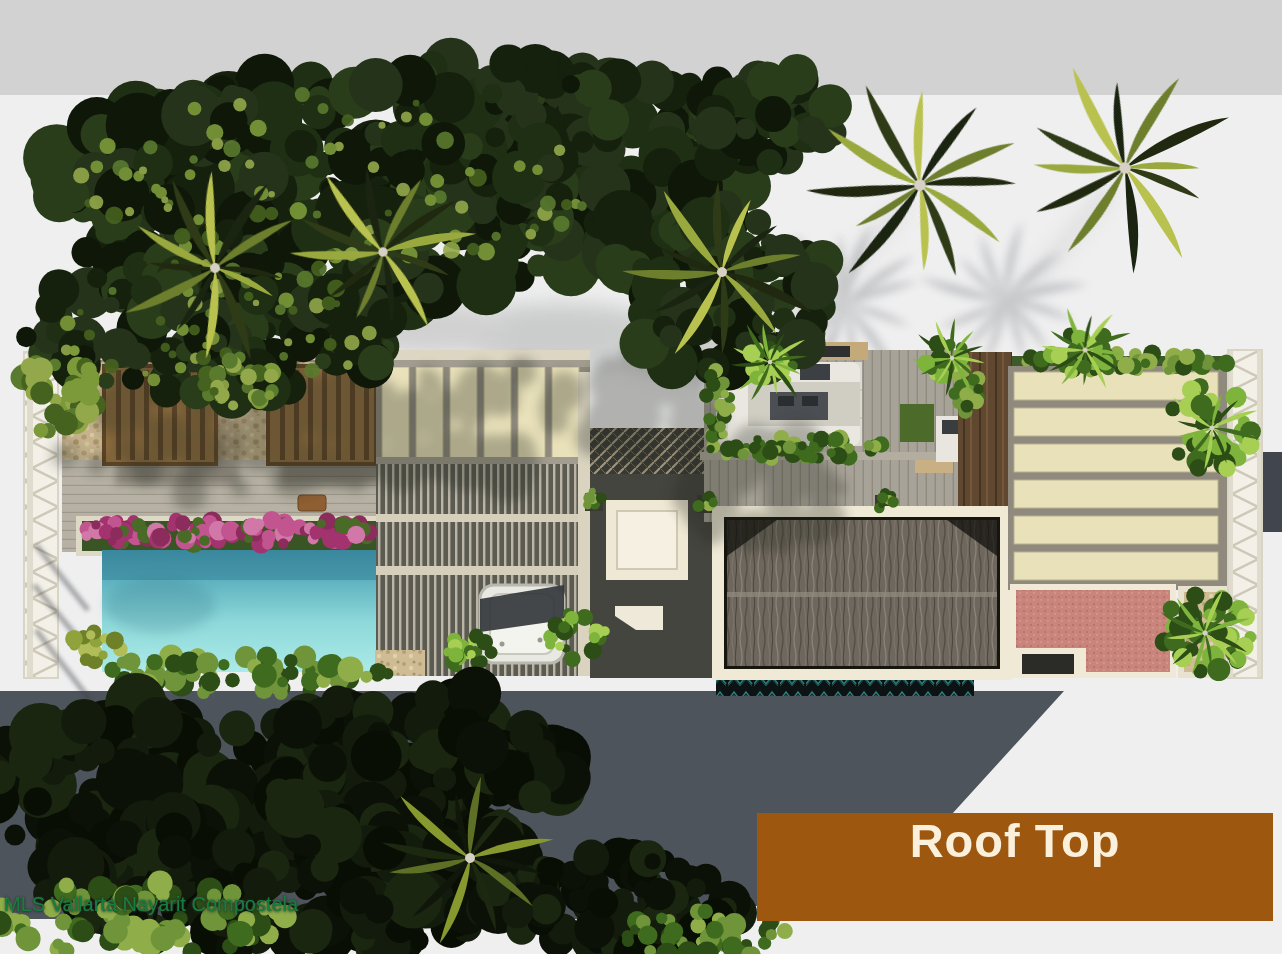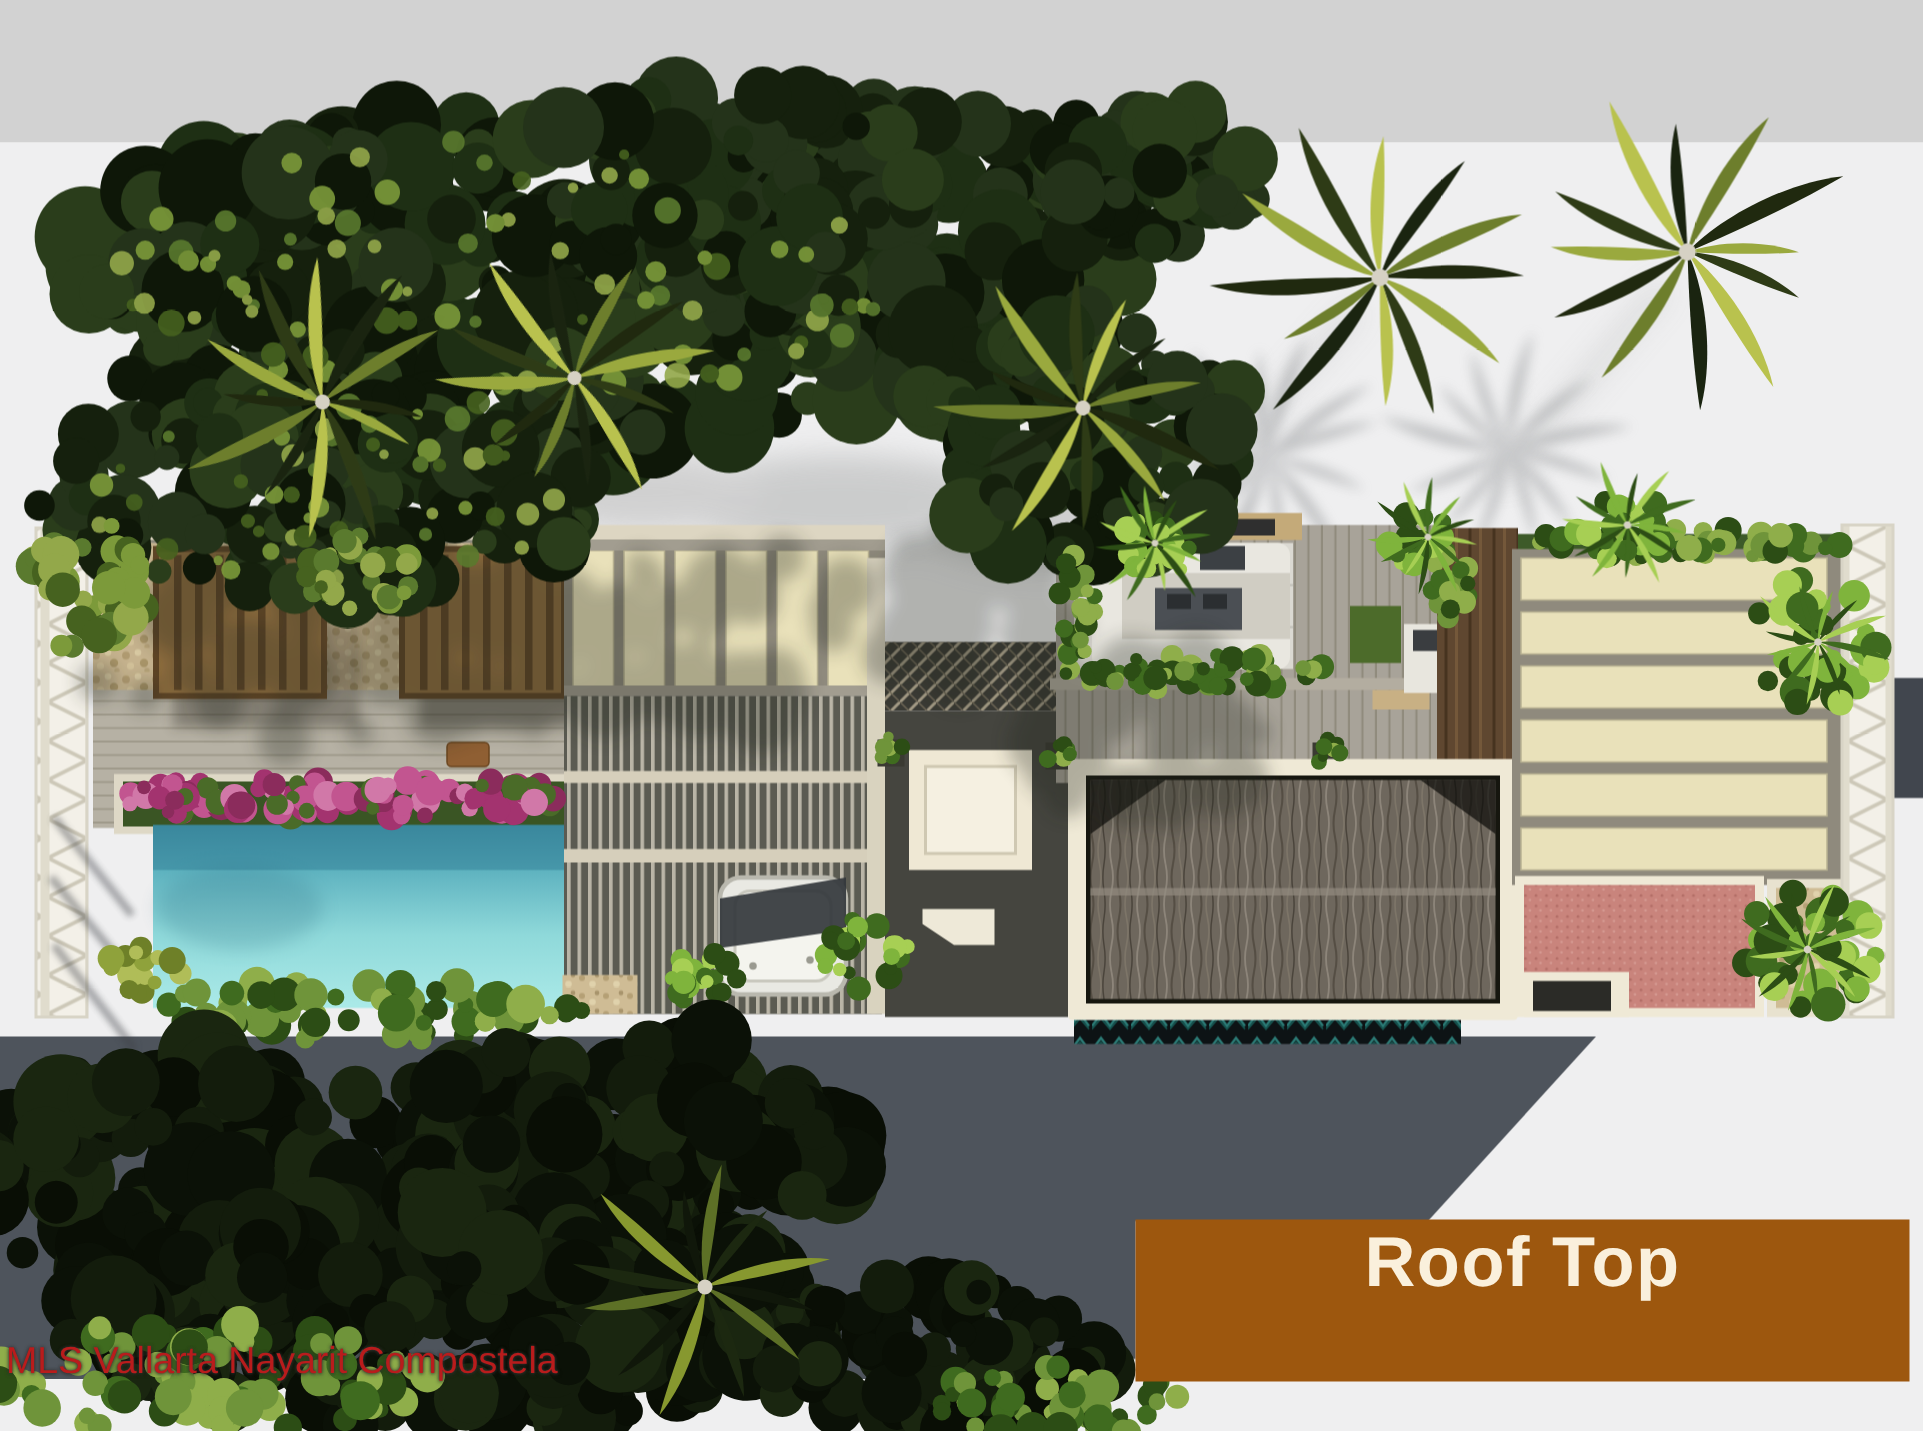--- a/index.html
+++ b/index.html
@@ -3,21 +3,21 @@
 <meta charset="utf-8">
 <style>
   html,body{margin:0;padding:0;background:#e8e8e8;}
   #stage{position:relative;width:1282px;height:954px;overflow:hidden;
          font-family:"Liberation Sans",sans-serif;background:#efeff0;}
   #scene{position:absolute;left:0;top:0;}
   #banner{position:absolute;left:757px;top:813px;width:516px;height:108px;
           background:#9d570e;display:flex;align-items:flex-start;justify-content:center;}
   #banner .label{color:#faf0dc;font-size:47px;font-weight:bold;letter-spacing:1px;}
   #watermark{position:absolute;left:4px;top:893px;width:520px;
-             color:#b91c1c;font-size:25px;
+             color:#15803d;font-size:20px;
              text-shadow:0 1px 3px rgba(40,40,40,.85),0 0 2px rgba(60,60,60,.9);}
 </style>
 </head>
 <body>
 
 <div id="stage">
 <svg id="scene" width="1282" height="954" viewBox="0 0 1282 954">
   <defs>
     <filter id="b2" x="-30%" y="-30%" width="160%" height="160%">
           <feGaussianBlur stdDeviation="2"></feGaussianBlur>

